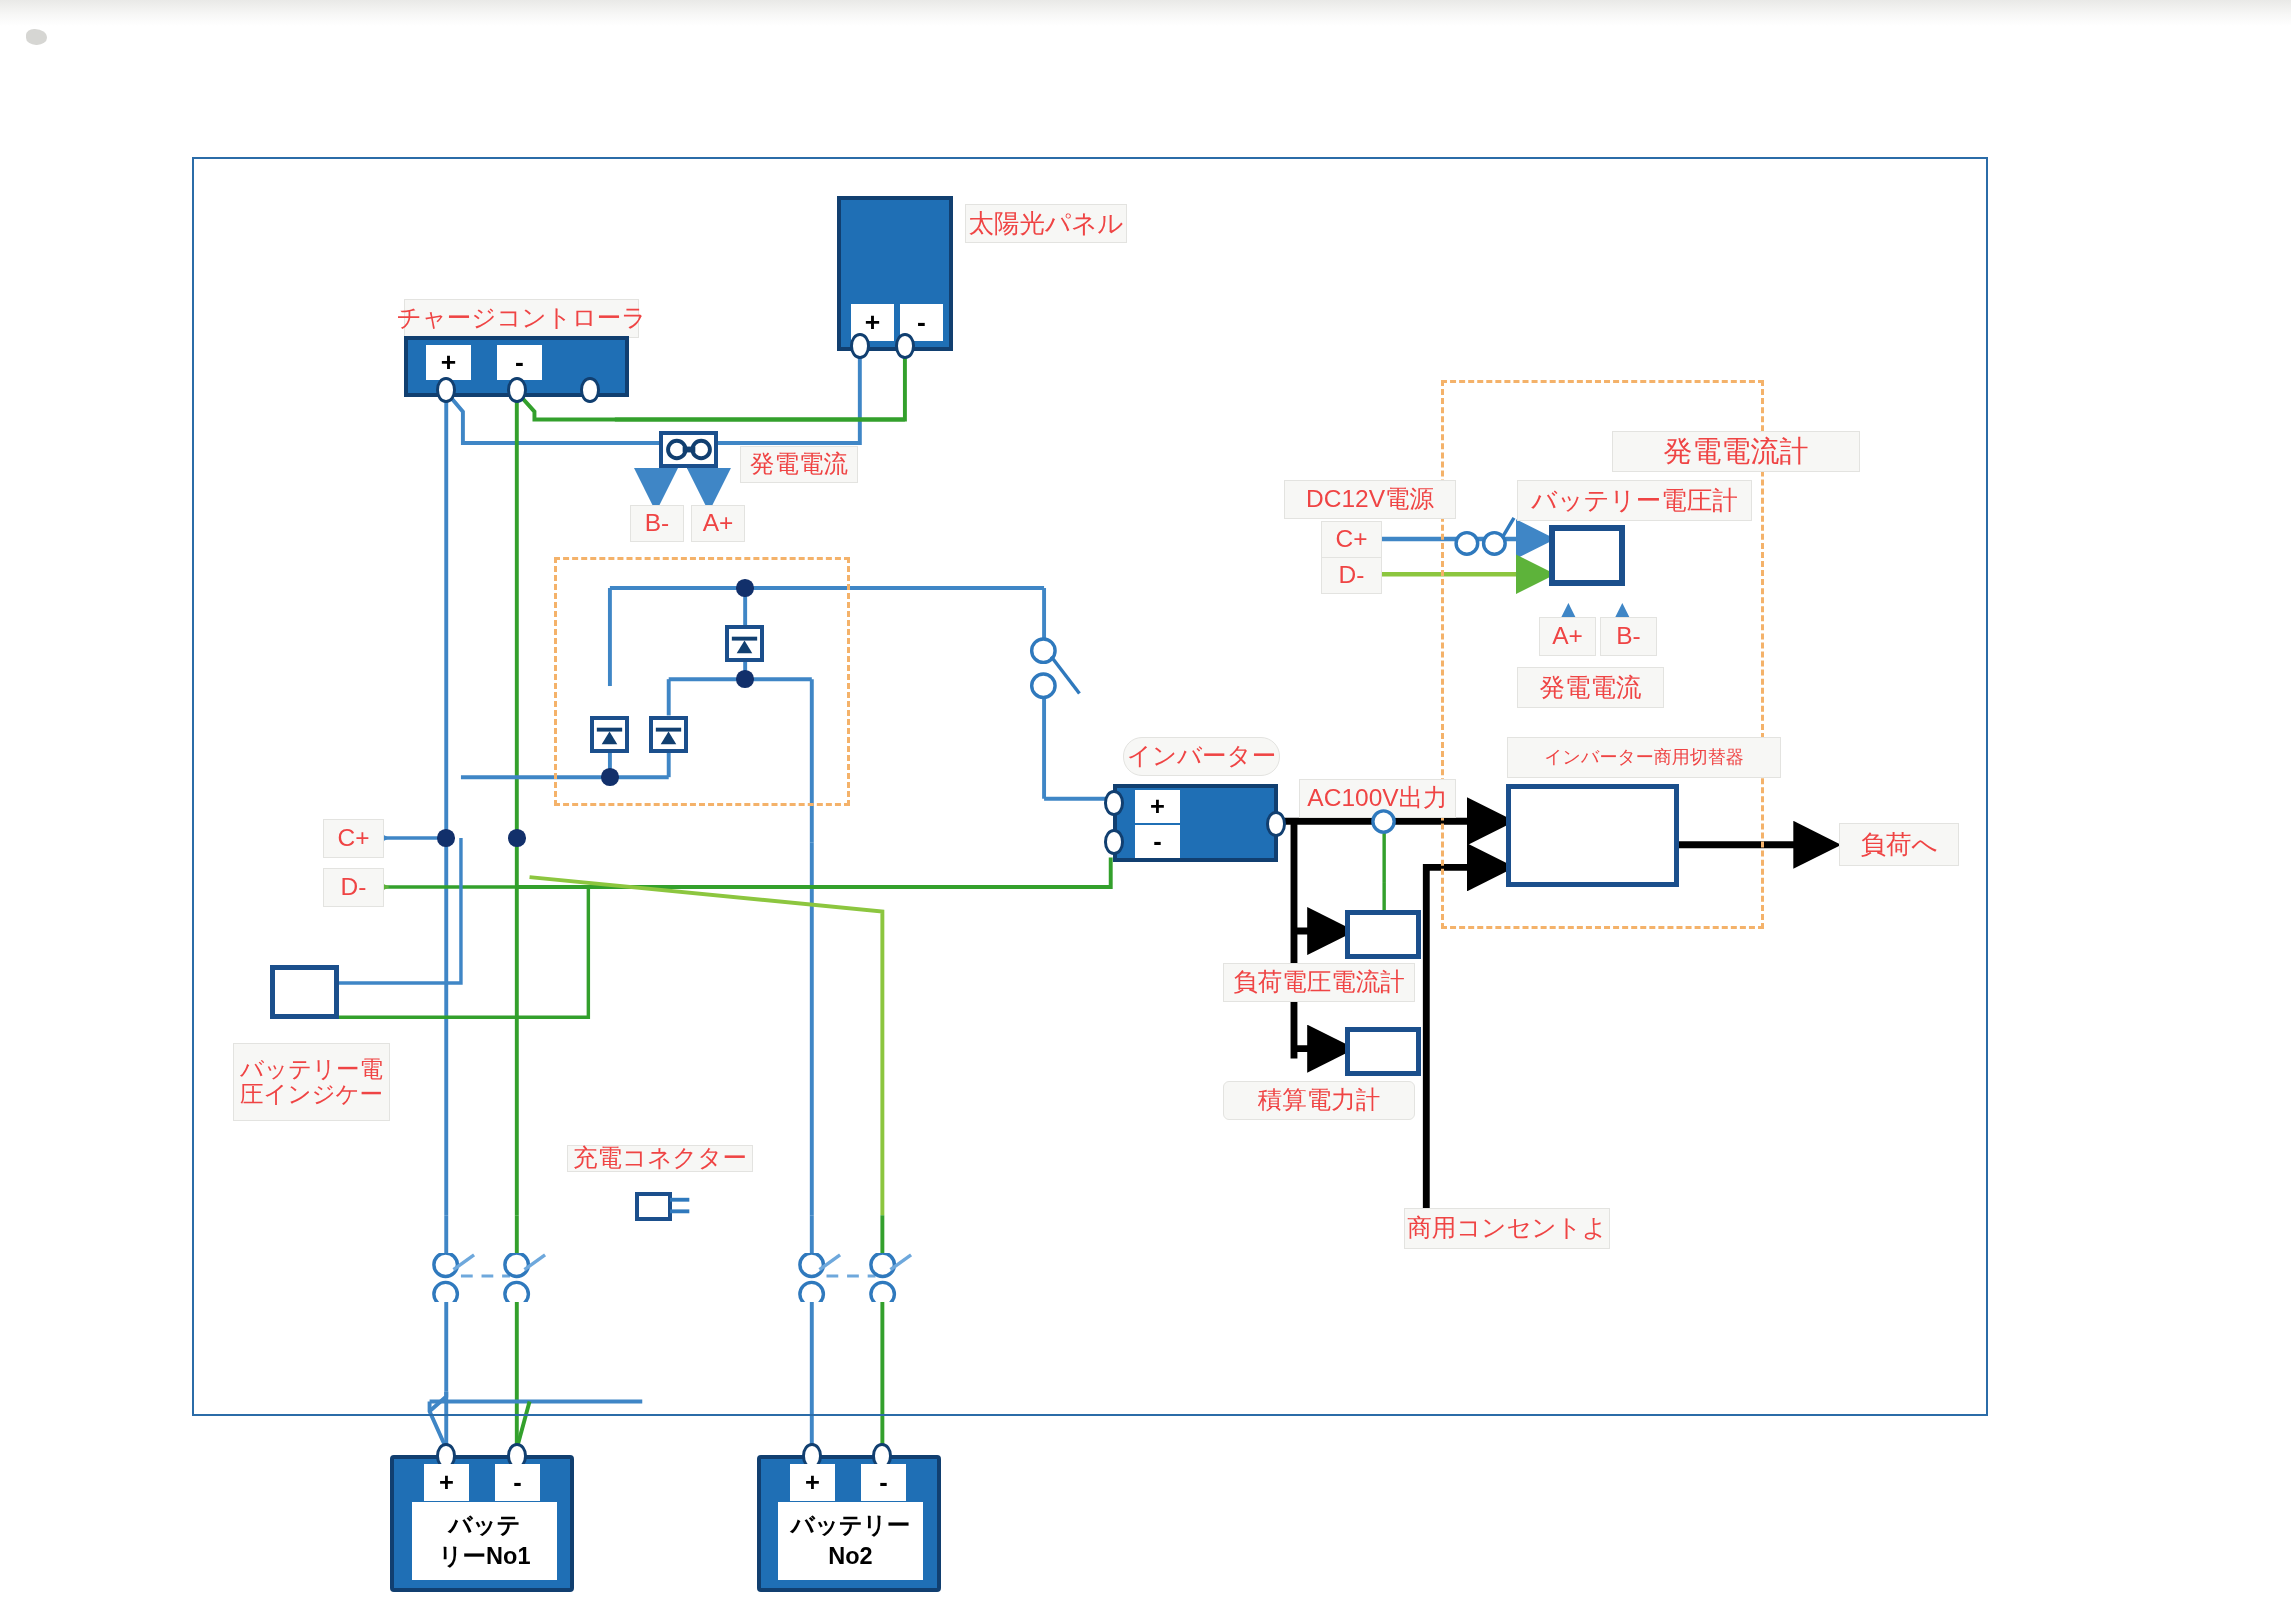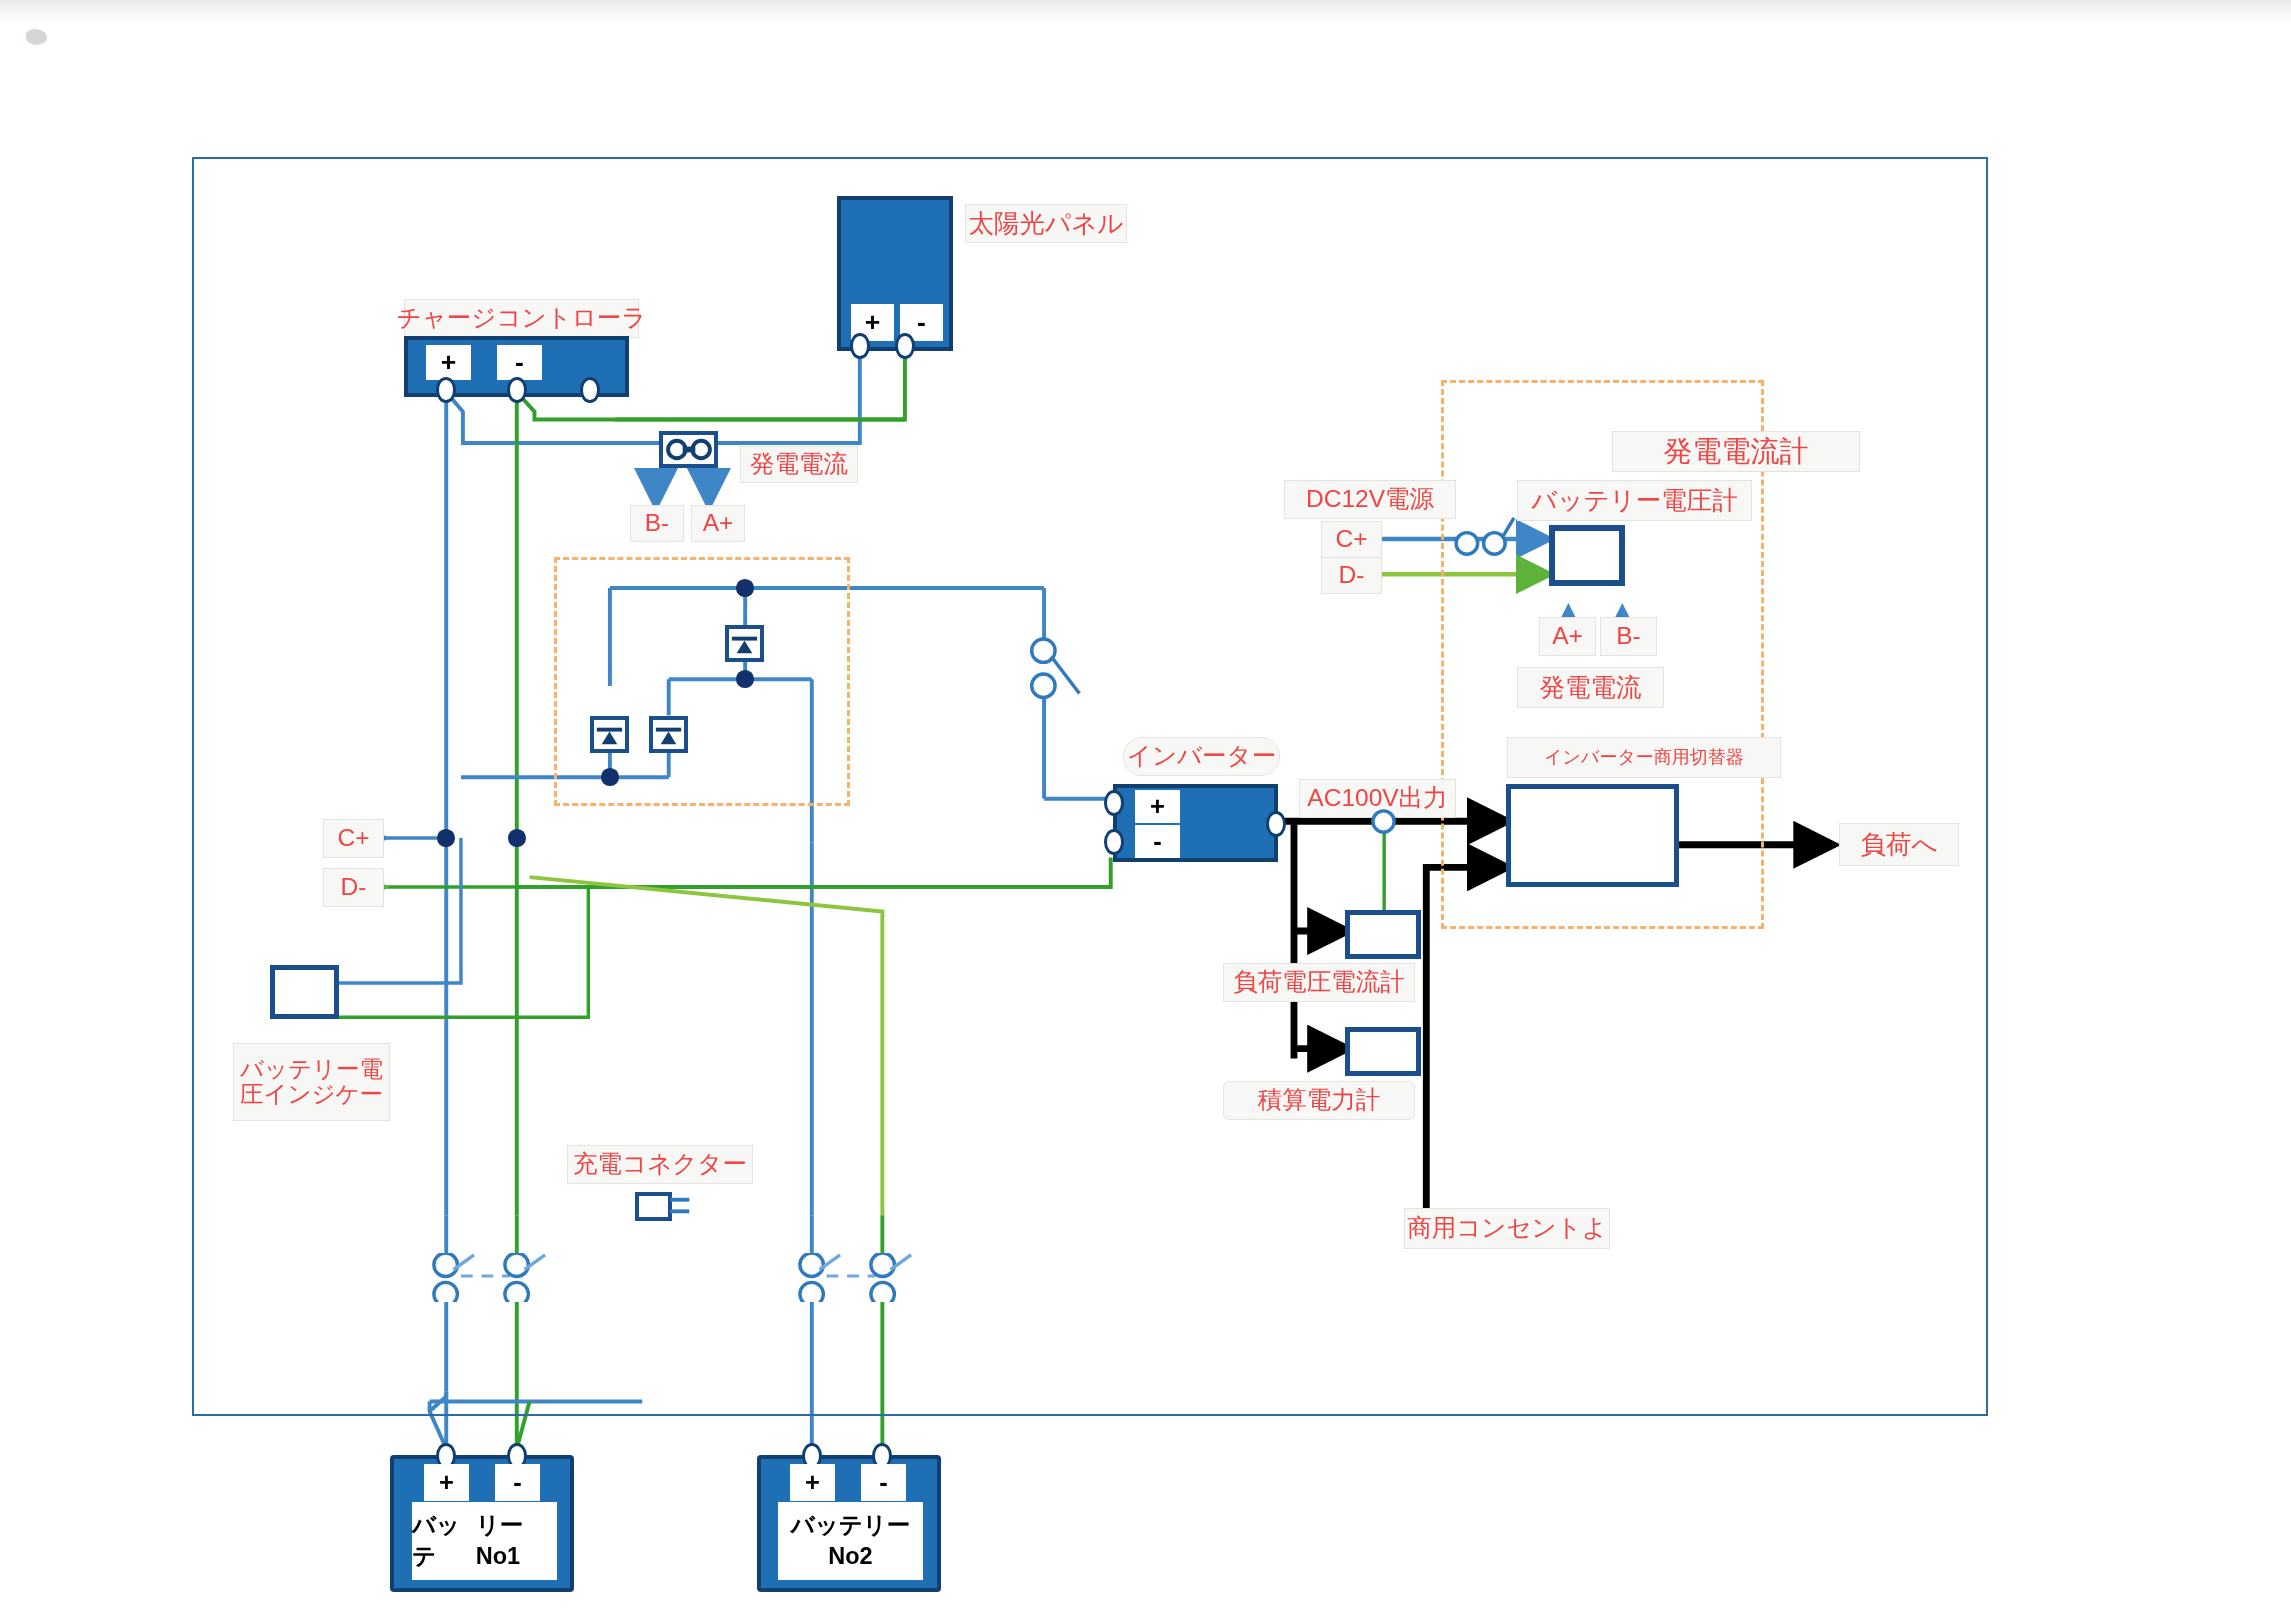--- a/index.html
+++ b/index.html
@@ -233,33 +233,33 @@
   <circle cx="23" cy="12" r="12" fill="#fff" stroke="#2f79bd" stroke-width="3.5"></circle>
   <circle cx="23" cy="42" r="12" fill="#fff" stroke="#2f79bd" stroke-width="3.5"></circle>
   <line x1="31" y1="17" x2="52" y2="2" stroke="#6ea8dc" stroke-width="3.5"></line>
 </svg>
 <svg style="position:absolute;left:860px;top:1253px;width:59px;height:49px;" viewBox="0 0 60 50" width="59" height="49">
   <circle cx="23" cy="12" r="12" fill="#fff" stroke="#2f79bd" stroke-width="3.5"></circle>
   <circle cx="23" cy="42" r="12" fill="#fff" stroke="#2f79bd" stroke-width="3.5"></circle>
   <line x1="31" y1="17" x2="52" y2="2" stroke="#6ea8dc" stroke-width="3.5"></line>
 </svg>
 
-<div class="lbl" style="left:567px;top:1145px;width:186px;height:39px;font-size:24.5px;">充電コネクター</div>
+<div class="lbl" style="left:567px;top:1145px;width:186px;height:27px;font-size:24.5px;">充電コネクター</div>
 <div class="devwhite" style="left:635px;top:1192px;width:37px;height:29px;border-width:4.9px;"></div>
 <svg style="position:absolute;left:670px;top:1192px;width:29px;height:29px;" viewBox="0 0 30 30" width="29" height="29">
   <rect x="0" y="6" width="20" height="4" fill="#2f79bd"></rect>
   <rect x="0" y="18" width="20" height="4" fill="#2f79bd"></rect>
 </svg>
 
 <div class="devblue" style="left:390px;top:1455px;width:184px;height:137px;border-radius:3.9px;"></div>
 <div class="nub" style="left:436px;top:1443px;"></div>
 <div class="nub" style="left:507px;top:1443px;"></div>
 <div class="term" style="left:424px;top:1464px;width:45px;height:37px;font-size:25.5px;">+</div>
 <div class="term" style="left:495px;top:1464px;width:45px;height:37px;font-size:25.5px;">-</div>
-<div class="term" style="left:412px;top:1502px;width:145px;height:78px;flex-direction:row;font-size:23.5px;line-height:1.3;">
+<div class="term" style="left:412px;top:1502px;width:145px;height:78px;flex-direction:column;font-size:23.5px;line-height:1.3;">
   <span>バッテ</span>
   <span>リーNo1</span>
 </div>
 
 <div class="devblue" style="left:757px;top:1455px;width:184px;height:137px;border-radius:3.9px;"></div>
 <div class="nub" style="left:802px;top:1443px;"></div>
 <div class="nub" style="left:872px;top:1443px;"></div>
 <div class="term" style="left:790px;top:1464px;width:45px;height:37px;font-size:25.5px;">+</div>
 <div class="term" style="left:861px;top:1464px;width:45px;height:37px;font-size:25.5px;">-</div>
 <div class="term" style="left:778px;top:1502px;width:145px;height:78px;flex-direction:column;font-size:23.5px;line-height:1.3;">

